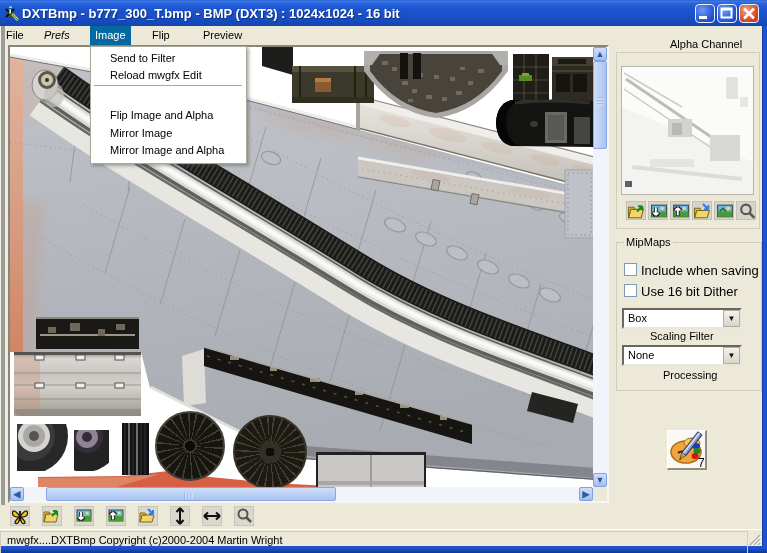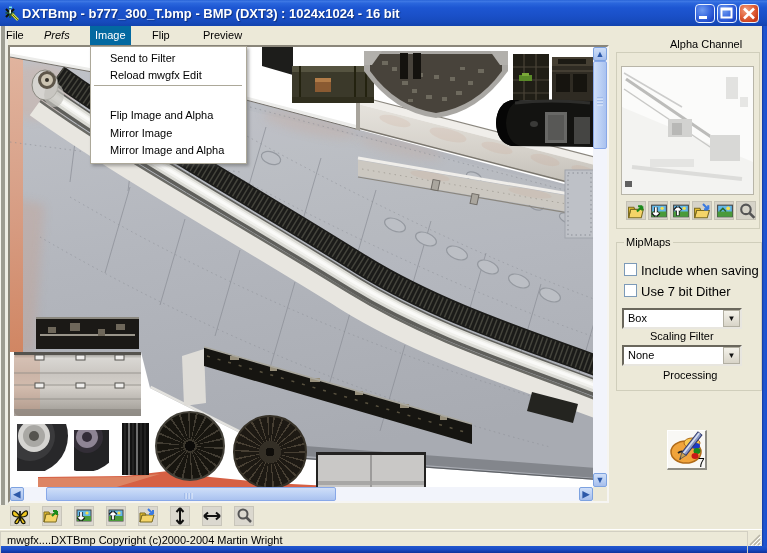--- a/index.html
+++ b/index.html
@@ -567,21 +567,21 @@
   <div class="aicon abs" style="left:736px;"><svg width="20" height="19" viewBox="0 0 18 18">
     <circle cx="8" cy="7" r="4.5" fill="none" stroke="#555" stroke-width="2"></circle>
     <line x1="11.5" y1="10.5" x2="16" y2="15" stroke="#555" stroke-width="2.5"></line>
       </svg></div>
 </div>
 <div id="mipbox" class="abs group"></div>
 <div class="abs glabel" style="left:624px;top:236px;">MipMaps</div>
 <div class="cb abs" style="top:263px;"></div>
 <div class="cblabel abs" style="top:263px;">Include when saving</div>
 <div class="cb abs" style="top:284px;"></div>
-<div class="cblabel abs" style="top:284px;">Use 7 bit Dither</div>
+<div class="cblabel abs" style="top:284px;">Use 16 bit Dither</div>
 <div class="combo abs" style="top:308px;">Box<span class="cbtn">▼</span></div>
 <div class="plabel abs" style="left:650px;top:330px;">Scaling Filter</div>
 <div class="combo abs" style="top:345px;">None<span class="cbtn">▼</span></div>
 <div class="plabel abs" style="left:663px;top:369px;">Processing</div>
 <div id="palbtn" class="abs"><svg width="38" height="38" viewBox="0 0 38 38">
   <ellipse cx="18" cy="21" rx="15" ry="11" fill="#f0a43c" stroke="#b06a18" stroke-width="1.5"></ellipse>
   <ellipse cx="24" cy="12" rx="8" ry="5" fill="#f8c850" stroke="#b06a18" stroke-width="1"></ellipse>
   <ellipse cx="28" cy="15" rx="4" ry="3" fill="#1a3ac8"></ellipse>
   <ellipse cx="29" cy="20" rx="3.5" ry="3" fill="#18881a"></ellipse>
   <ellipse cx="27" cy="25" rx="3.5" ry="3" fill="#c81818"></ellipse>

